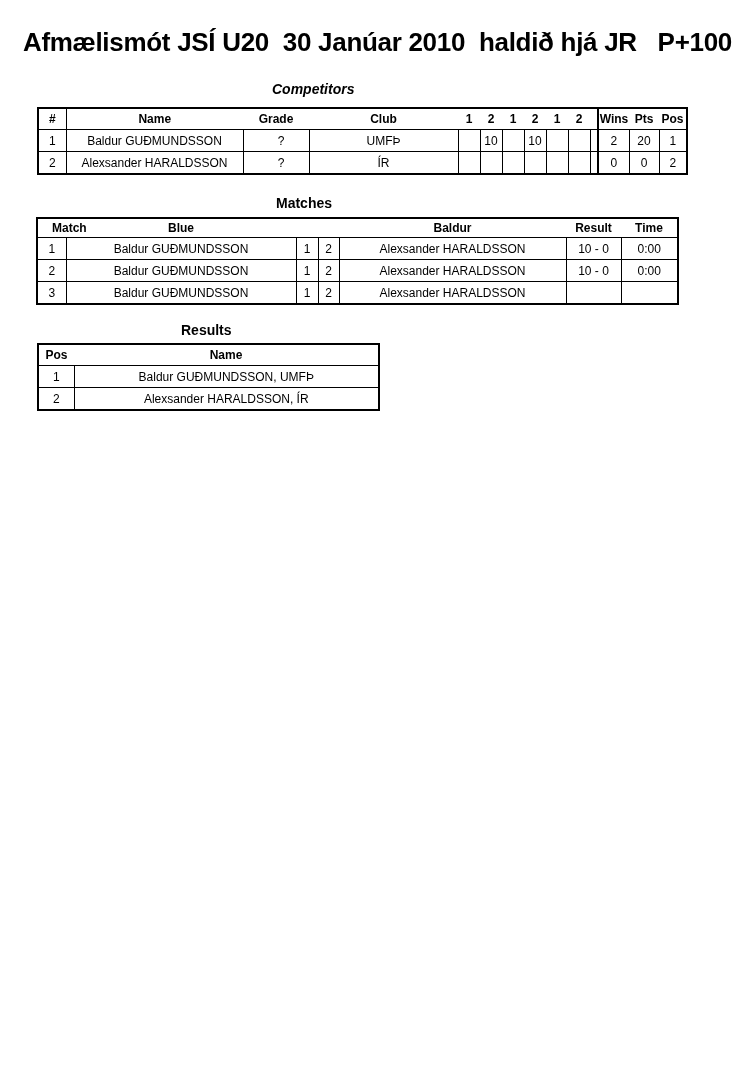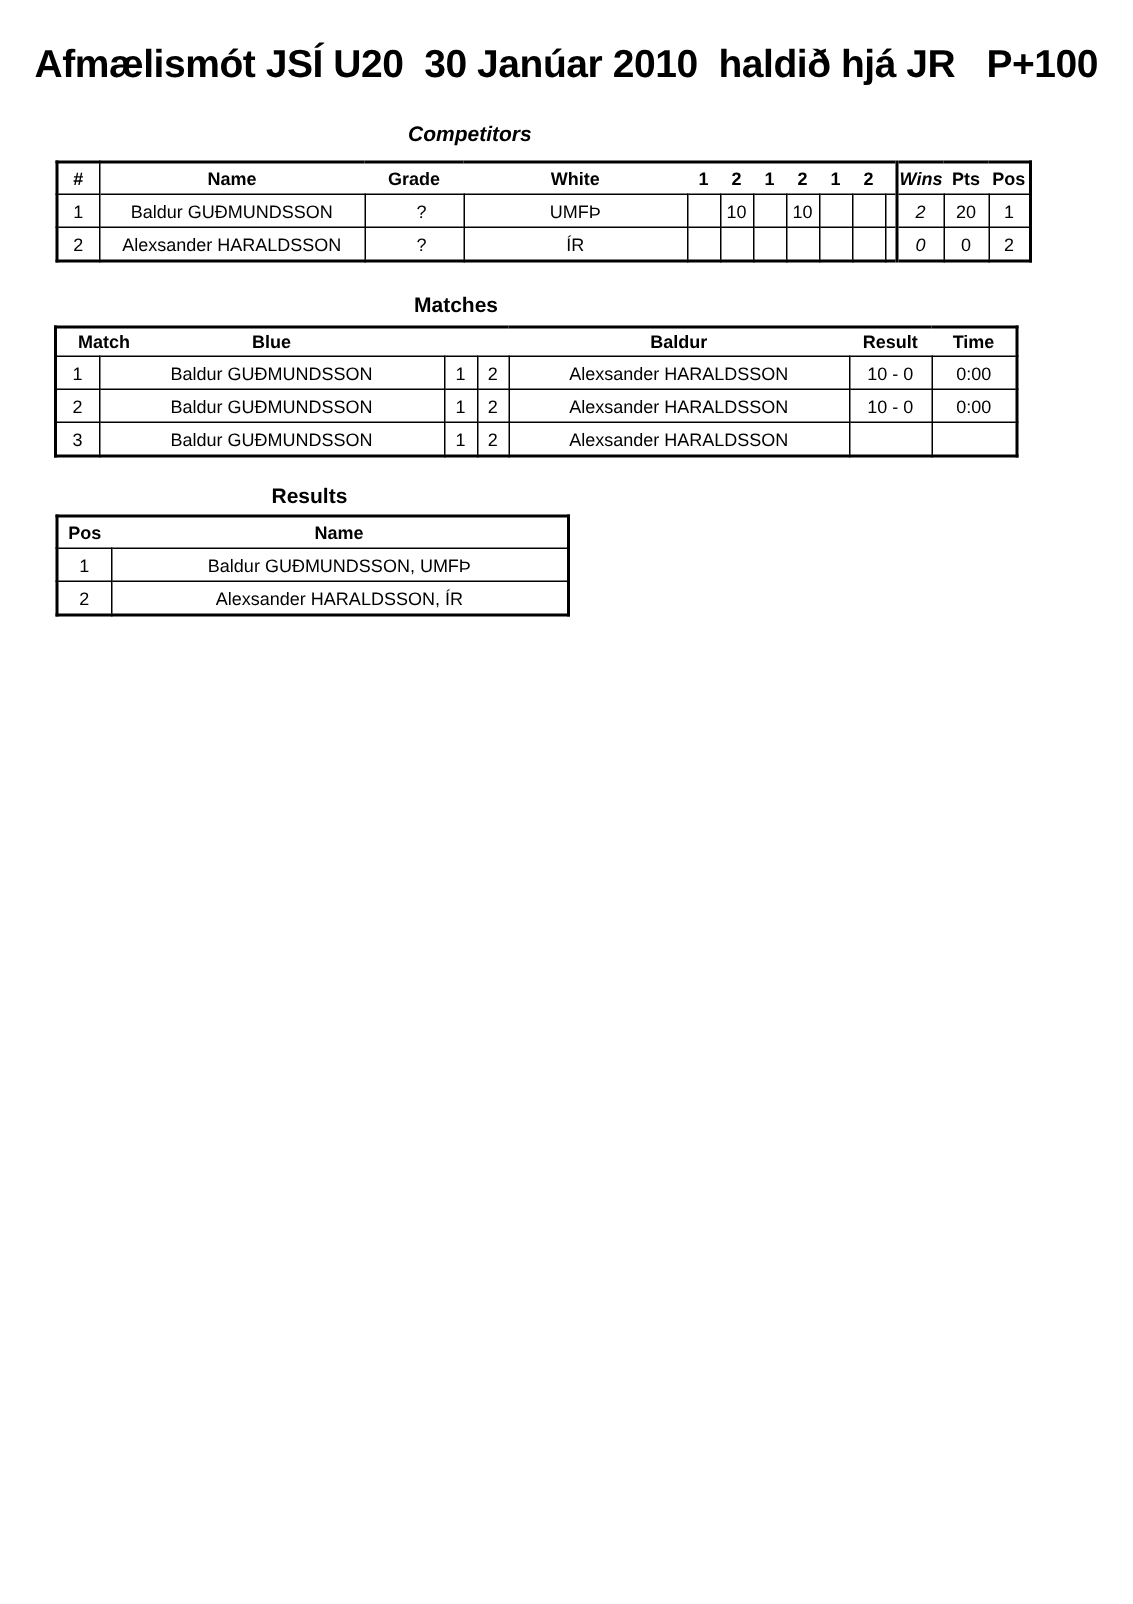--- a/index.html
+++ b/index.html
@@ -60,21 +60,21 @@
     padding: 0;
     white-space: nowrap;
     overflow: visible;
     font-weight: bold;
     text-align: center;
     vertical-align: middle;
   }
   #matches-table th { height: 18px; }
   .tbl tr.hrow { border-bottom: 1px solid #000; }
   .bR     { border-right: 1px solid #000 !important; }
-  .thickL { border-left: 2px solid #000 !important; font-style: italic; }
+  .thickL { border-left: 2px solid #000 !important; }
   .al { text-align: center; padding-left: 7px; }
   .ac { text-align: center; }
   th.al { padding-left: 14px; }
 </style>
 </head>
 <body>
 
 <div class="page">
 
   <div class="page-title">Afmælismót JSÍ U20  30 Janúar 2010  haldið hjá JR   P+100</div>
@@ -96,21 +96,21 @@
       <col style="width:8px">
         <col style="width:31px">
         <col style="width:30px">
         <col style="width:28px">
     </colgroup>
     <tbody>
         <tr class="hrow">
       <th class="ac bR">#</th>
       <th class="ac">Name</th>
       <th class="ac">Grade</th>
-      <th class="ac">White</th>
+      <th class="ac">Club</th>
       <th class="ac">1</th>
       <th class="ac">2</th>
       <th class="ac">1</th>
       <th class="ac">2</th>
       <th class="ac">1</th>
       <th class="ac">2</th>
       <th></th>
       <th class="ac thickL">Wins</th>
       <th class="ac">Pts</th>
       <th class="ac">Pos</th>

